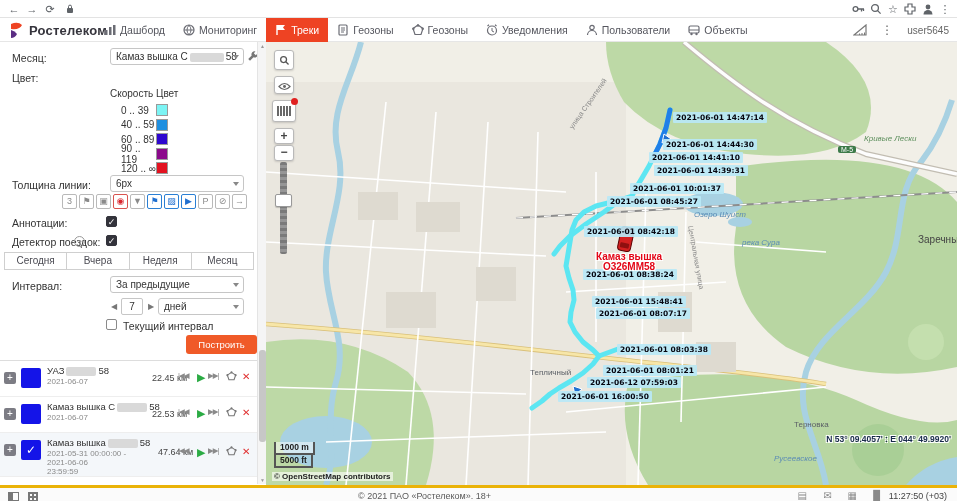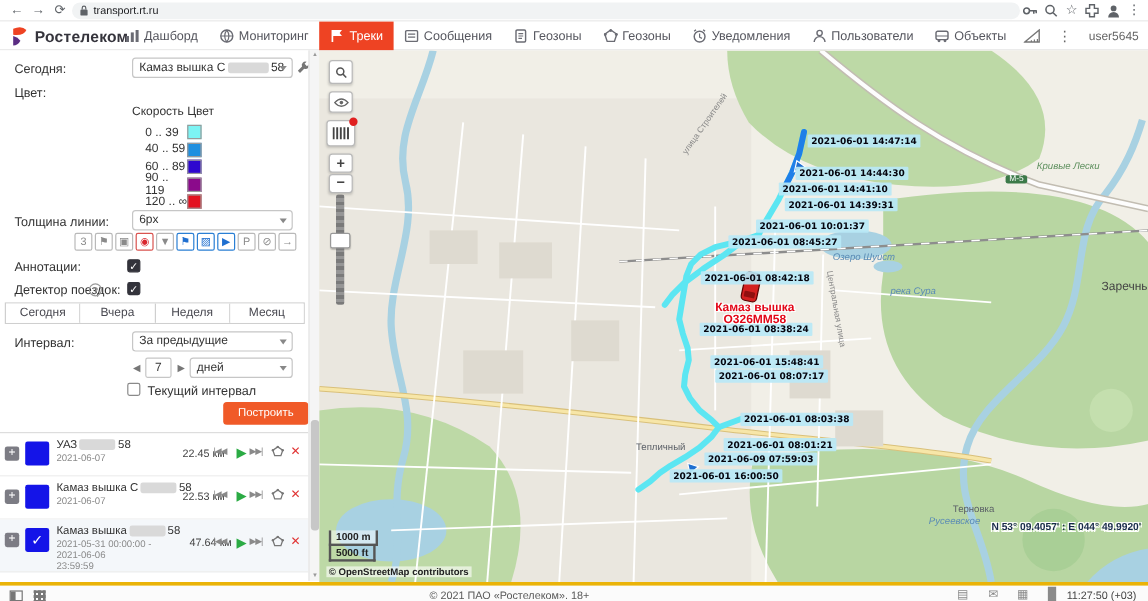--- a/index.html
+++ b/index.html
@@ -130,23 +130,20 @@
   #ico-grid { position:absolute; left:28px; top:4px; width:10px; height:9px; cursor:pointer;
     background:conic-gradient(#777 0 0); background:repeating-linear-gradient(to right,#777 0 2px,transparent 2px 4px),repeating-linear-gradient(to bottom,#777 0 2px,transparent 2px 4px); }
 </style>
 </head>
 <body>
 
 <div id="chrome">
   <div class="chrome-btn" style="left:6px">←</div>
   <div class="chrome-btn" style="left:24px">→</div>
   <div class="chrome-btn" style="left:42px">⟳</div>
-  <div id="url-pill">
-    <span>transport.rt.ru</span>
-  </div>
   <svg id="url-lock" viewBox="0 0 8 10">
     <rect x="1" y="4" width="6" height="5" rx="1" fill="#5f6368"></rect>
       <path d="M2.5 4V2.6a1.5 1.5 0 0 1 3 0V4" fill="none" stroke="#5f6368"></path>
   </svg>
   <svg class="chrome-right" style="right:92px" viewBox="0 0 14 14">
       <circle cx="4.5" cy="7" r="2.4" fill="none" stroke="#5f6368" stroke-width="1.3"></circle>
       <path d="M7 7h6M10.5 7v2.5M12.5 7v2" stroke="#5f6368" stroke-width="1.3" fill="none"></path>
     </svg>
   <svg class="chrome-right" style="right:74px" viewBox="0 0 14 14">
       <circle cx="6" cy="6" r="3.4" fill="none" stroke="#5f6368" stroke-width="1.3"></circle>
@@ -189,27 +186,20 @@
       </div>
       <div class="nav-item active">
         <svg width="12" height="12" viewBox="0 0 12 12">
           <path d="M2 1v10" stroke="#fff" stroke-width="1.4"></path>
           <path d="M2 1h8l-2 2.5L10 6H2z" fill="#fff"></path>
         </svg>
         <span>Треки</span>
       </div>
       <div class="nav-item">
         <svg width="12" height="12" viewBox="0 0 12 12">
-          <rect x="1" y="1.5" width="10" height="9" rx="1" fill="none" stroke="#6b6c74" stroke-width="1.2"></rect>
-          <path d="M3 4.5h6M3 7h6" stroke="#6b6c74"></path>
-        </svg>
-        <span>Сообщения</span>
-      </div>
-      <div class="nav-item">
-        <svg width="12" height="12" viewBox="0 0 12 12">
           <rect x="2" y="1" width="8" height="10" rx="1" fill="none" stroke="#6b6c74" stroke-width="1.2"></rect>
           <path d="M4 4h4M4 6h4M4 8h3" stroke="#6b6c74"></path>
         </svg>
         <span>Геозоны</span>
       </div>
       <div class="nav-item">
         <svg width="12" height="12" viewBox="0 0 12 12">
           <path d="M6 1l5 3.5-2 6H3l-2-6z" fill="none" stroke="#6b6c74" stroke-width="1.2"></path>
           <circle cx="6" cy="1.5" r="1.2" fill="#6b6c74"></circle>
           <circle cx="10.6" cy="4.8" r="1.2" fill="#6b6c74"></circle>
@@ -246,21 +236,21 @@
     <svg width="14" height="12" viewBox="0 0 14 12">
       <path d="M1 11L13 1v10z" fill="none" stroke="#777" stroke-width="1.2"></path>
         <path d="M9 11V9M6.5 11V9.5M11.5 11V8.5" stroke="#777"></path>
     </svg>
     <span class="kebab">⋮</span>
     <span id="nav-user">user5645</span>
   </div>
 </div>
 
 <div id="sidebar">
-  <span class="sb-label" style="top:10px">Сегодня:</span>
+  <span class="sb-label" style="top:10px">Месяц:</span>
   <div class="select" style="left:110px;top:6px;width:134px">
     <span id="object-value">Камаз вышка С<span class="redact" style="width: 34px;"></span>58</span><span class="caret"></span>
   </div>
   <svg class="abs" style="left:247px;top:8px" width="12" height="12" viewBox="0 0 12 12">
     <path d="M10.5 3.5a3 3 0 0 1-4 3.8L3 10.8 1.2 9 4.7 5.5a3 3 0 0 1 3.8-4L6.8 3.2l2 2z" fill="#777"></path>
   </svg>
 
   <span class="sb-label" style="top:30px">Цвет:</span>
 
   <div id="legend">
@@ -479,37 +469,37 @@
     </g>
   </svg>
 
   <div id="overlay">
       <div class="place water" style="left: 428px; top: 168px;">Озеро Шуист</div>
       <div class="place water" style="left: 476px; top: 196px;">река Сура</div>
       <div class="place city" style="left: 652px; top: 192px;">Заречный</div>
       <div class="place forest" style="left: 598px; top: 92px;">Кривые Лески</div>
       <div class="place place" style="left: 264px; top: 326px;">Тепличный</div>
       <div class="place place" style="left: 528px; top: 378px;">Терновка</div>
-      <div class="place water" style="left: 508px; top: 388px;">Русеевское</div>
+      <div class="place water" style="left: 508px; top: 412px;">Русеевское</div>
       <div class="place street" style="left: 292px; top: 58px; transform: rotate(-55deg);">улица Строителей</div>
       <div class="place street" style="left: 398px; top: 212px; transform: rotate(80deg);">Центральная улица</div>
       <div class="place badge" style="left: 572px; top: 104px;">М-5</div>
       <div class="chip" style="left: 407px; top: 70px;">2021-06-01 14:47:14</div>
       <div class="chip" style="left: 397px; top: 97px;">2021-06-01 14:44:30</div>
       <div class="chip" style="left: 383px; top: 110px;">2021-06-01 14:41:10</div>
       <div class="chip" style="left: 388px; top: 123px;">2021-06-01 14:39:31</div>
       <div class="chip" style="left: 364px; top: 141px;">2021-06-01 10:01:37</div>
       <div class="chip" style="left: 341px; top: 154px;">2021-06-01 08:45:27</div>
       <div class="chip" style="left: 318px; top: 184px;">2021-06-01 08:42:18</div>
       <div class="chip" style="left: 317px; top: 227px;">2021-06-01 08:38:24</div>
       <div class="chip" style="left: 326px; top: 254px;">2021-06-01 15:48:41</div>
       <div class="chip" style="left: 330px; top: 266px;">2021-06-01 08:07:17</div>
       <div class="chip" style="left: 351px; top: 302px;">2021-06-01 08:03:38</div>
       <div class="chip" style="left: 337px; top: 323px;">2021-06-01 08:01:21</div>
-      <div class="chip" style="left: 321px; top: 335px;">2021-06-09 07:59:03</div>
+      <div class="chip" style="left: 321px; top: 335px;">2021-06-12 07:59:03</div>
       <div class="chip" style="left: 292px; top: 349px;">2021-06-01 16:00:50</div>
     </div>
 
   <div id="truck-label" style="left:288px;top:210px">
     <div>Камаз вышка</div>
     <div>О326ММ58</div>
   </div>
 
   <div class="map-btn" style="top:8px;height:20px">
     <svg width="11" height="11" viewBox="0 0 12 12" style="margin-top:4px">

